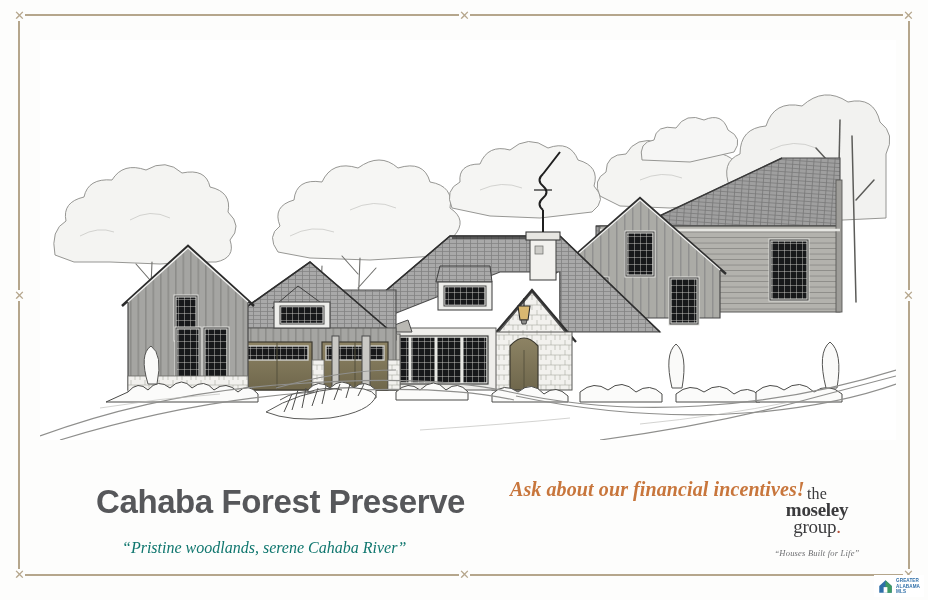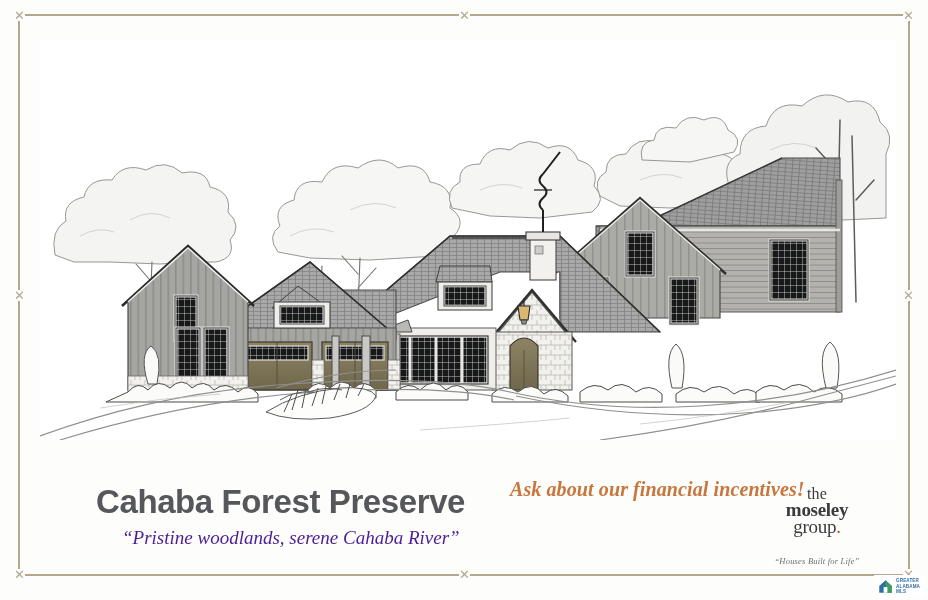--- a/index.html
+++ b/index.html
@@ -59,23 +59,23 @@
     font-weight:bold;
     font-size:33px;
     letter-spacing:-0.4px;
     color:#56575a;
     margin:0;
     white-space:nowrap;
   }
   .subtitle{
     font-family:"Liberation Serif",serif;
     font-style:italic;
-    font-size:19px;
-    color:#4c1d95;
-    margin:6px 0 0 26px;
+    font-size:16px;
+    color:#0f766e;
+    margin:18px 0 0 26px;
     white-space:nowrap;
   }
 
   .incentive{
     position:absolute;
     left:510px;top:462px;
     font-family:"Liberation Serif",serif;
     font-style:italic;
     font-weight:bold;
     font-size:20px;
@@ -114,21 +114,21 @@
     line-height:18px;
     letter-spacing:-.3px;
   }
   .logo .l-grp .dot{color:#b4513a;}
   .logo .l-tag{
     font-family:"Liberation Serif",serif;
     font-style:italic;
     font-size:8.5px;
     line-height:10px;
     color:#6c6d70;
-    margin-top:20px;
+    margin-top:12px;
     letter-spacing:.2px;
   }
 
   
   .mls{
     position:absolute;
     right:4px;bottom:3px;
     display:flex;align-items:center;
     gap:3px;
     padding:3px 4px;

